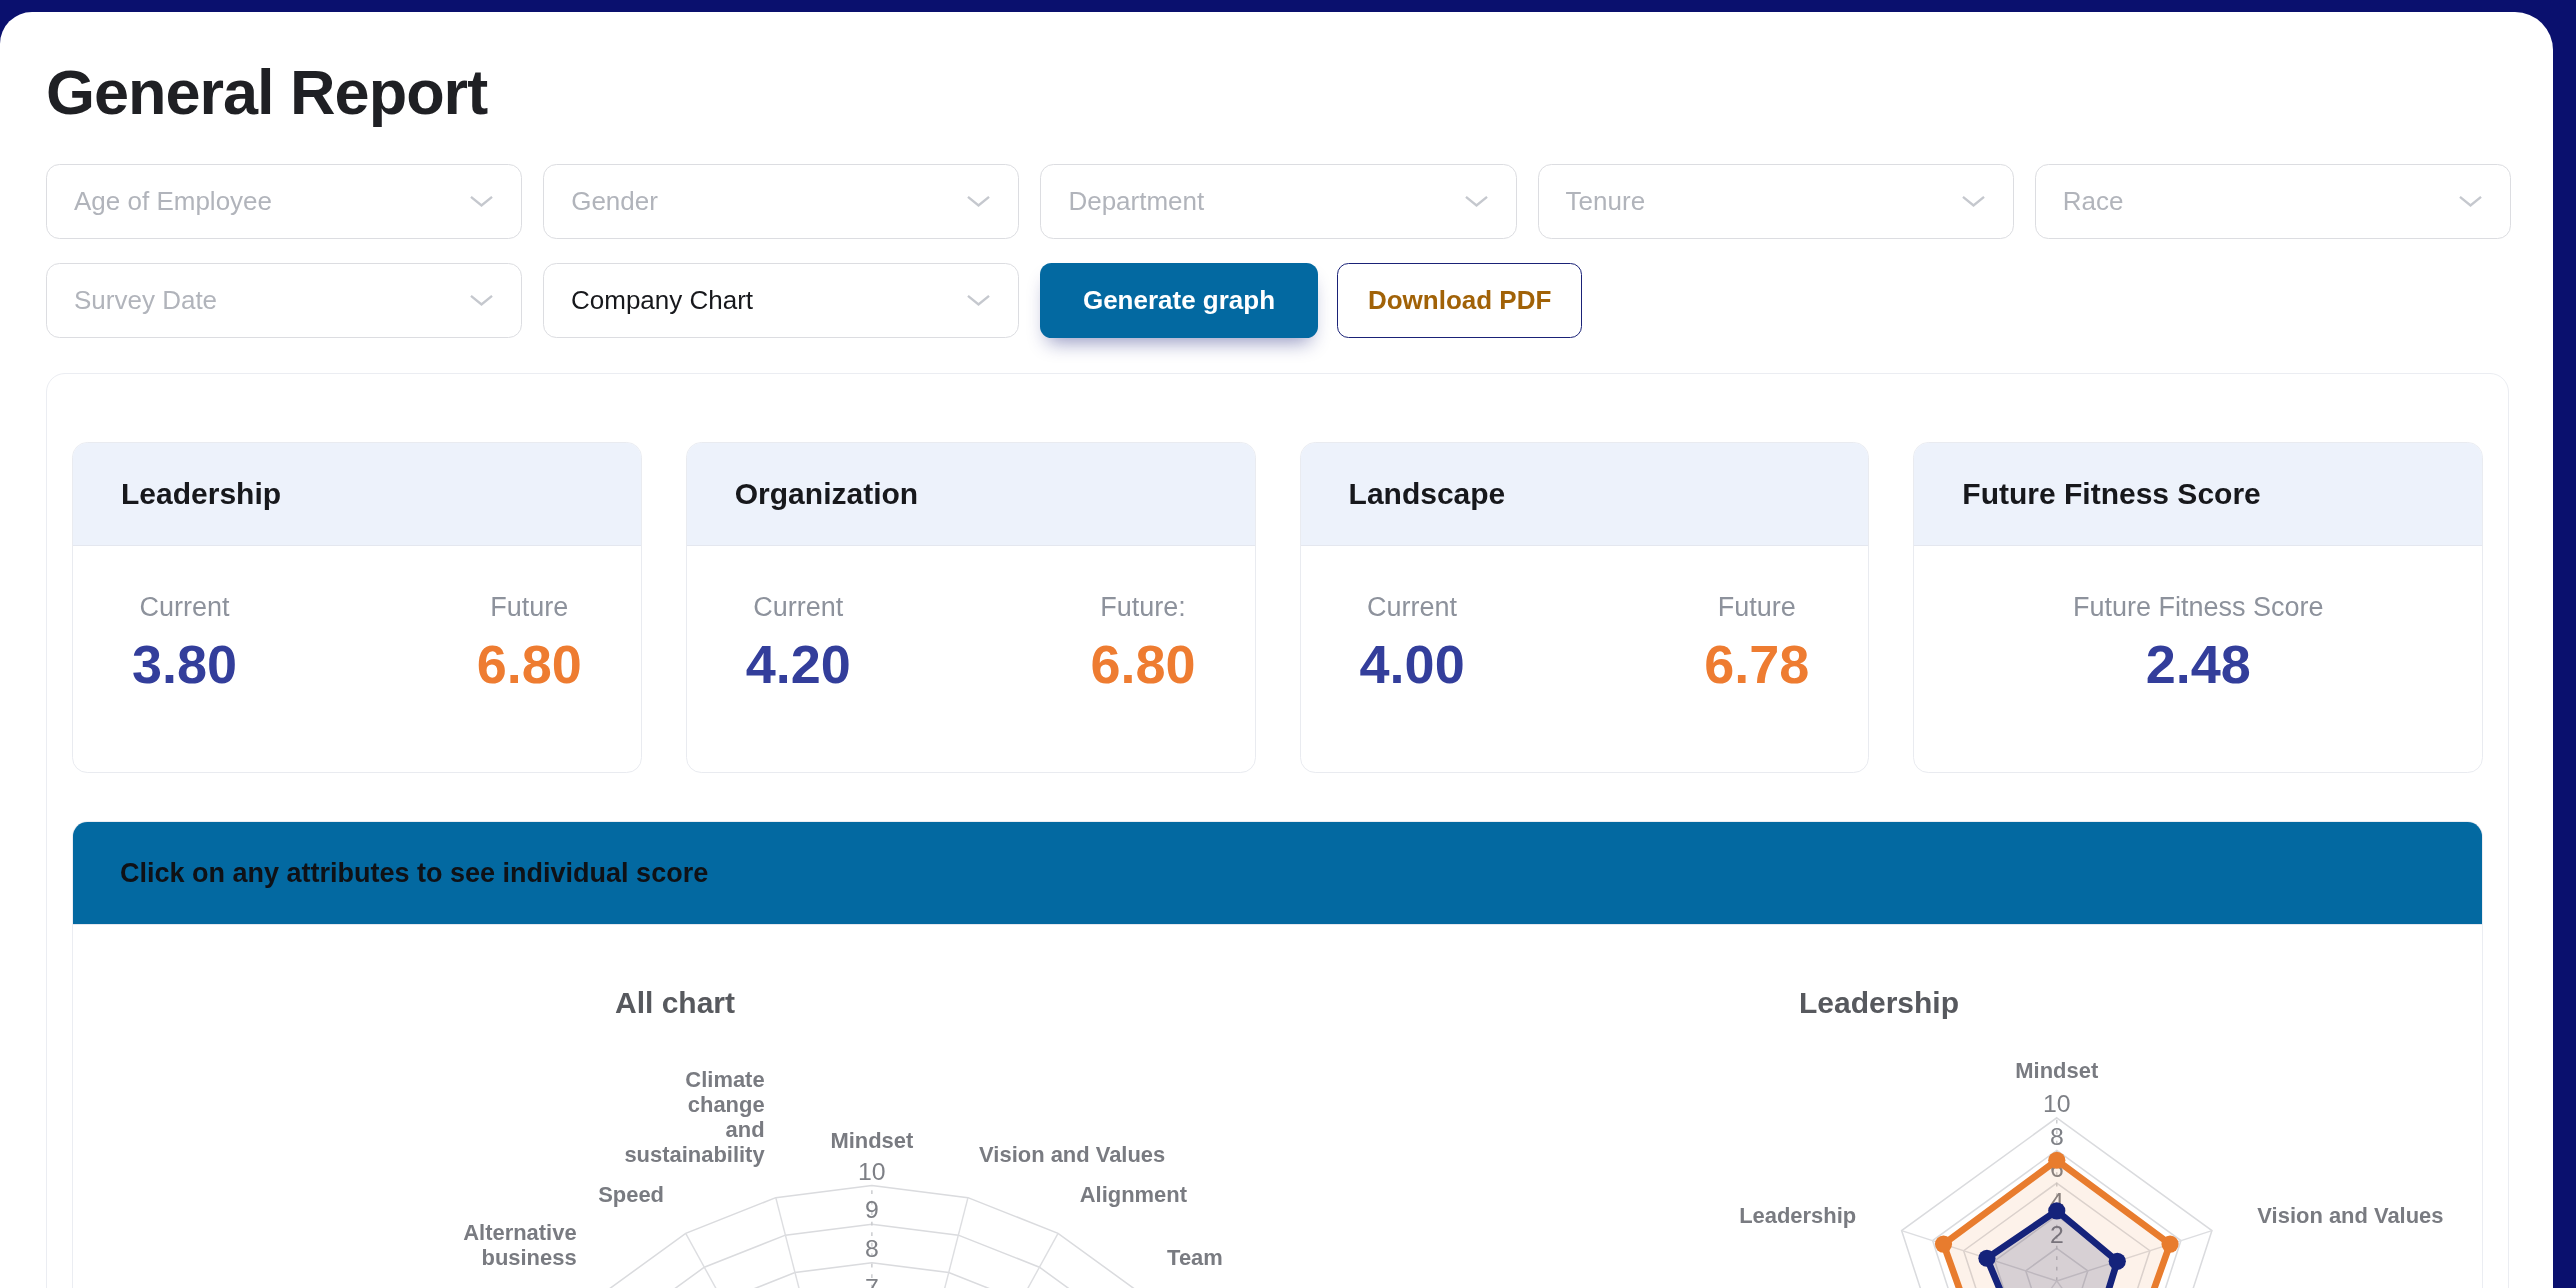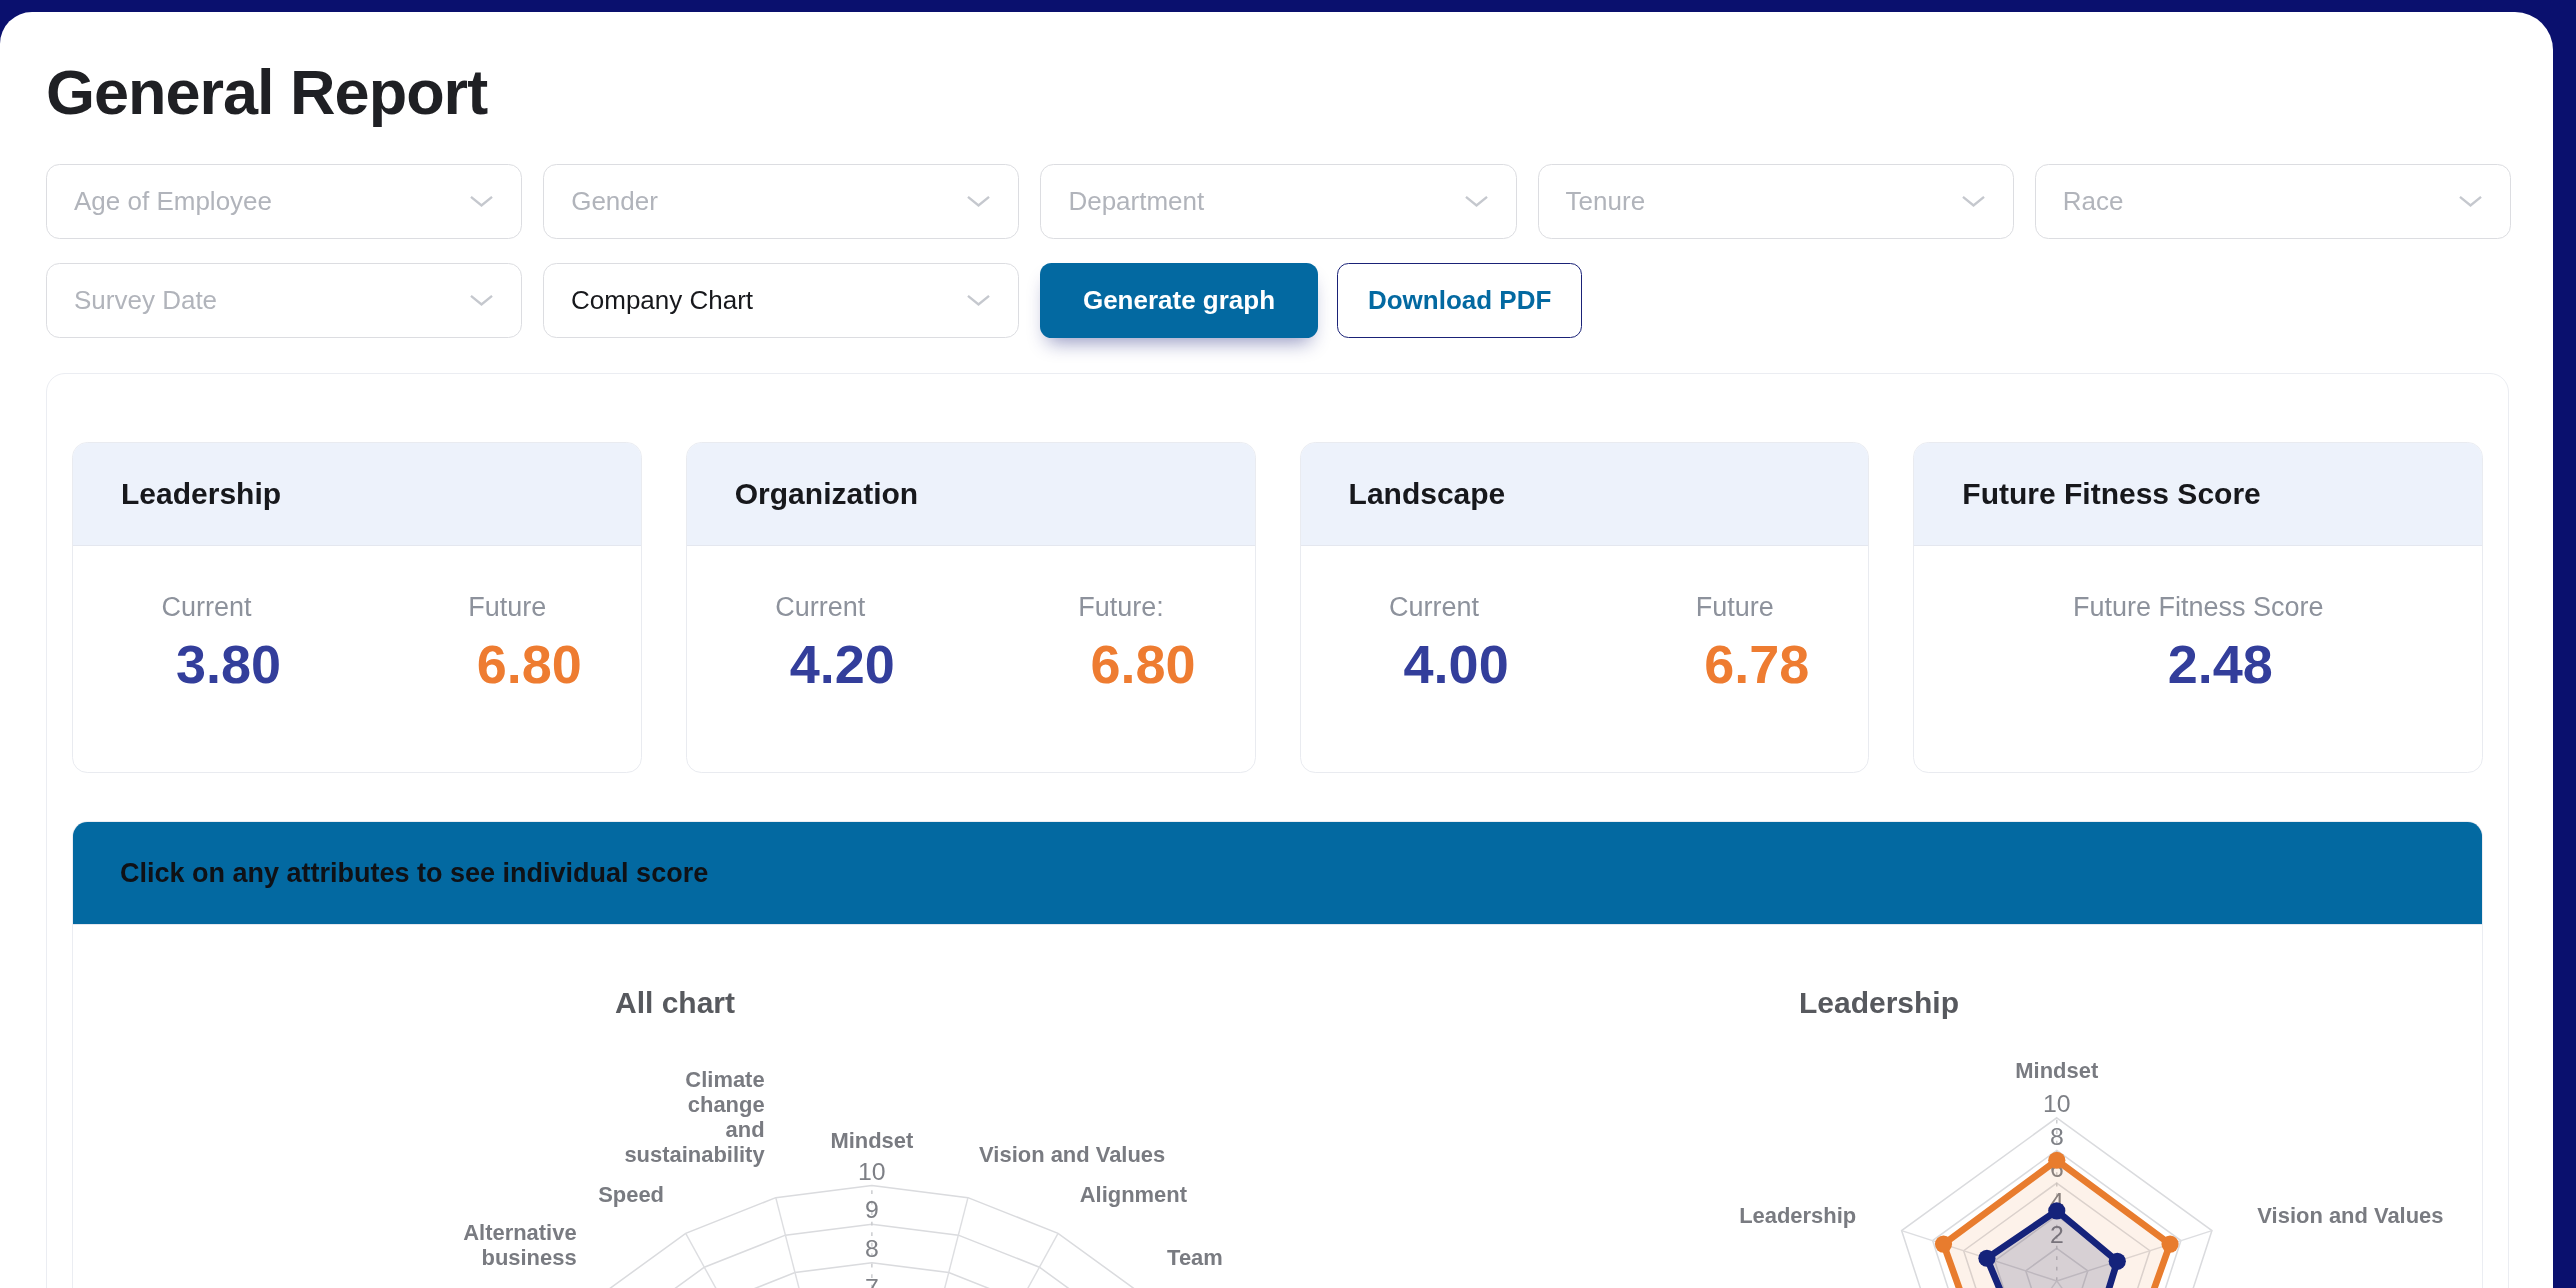--- a/index.html
+++ b/index.html
@@ -41,21 +41,21 @@
 
   .btn-primary{
     height:75px; width:278px; flex:none;
     background:#0369a1; color:#fff; border:none; border-radius:11.5px;
     font-size:26px; font-weight:600; cursor:pointer;
     font-family:inherit;
     box-shadow:0 11.5px 19px -7.6px rgba(13,19,115,0.45);
   }
   .btn-outline{
     height:75px; width:245px; flex:none; margin-left:-1.9px;
-    background:#fff; color:#0369a1; border:1.9px solid #1a2277; border-radius:11.5px;
+    background:#fff; color:#a16207; border:1.9px solid #1a2277; border-radius:11.5px;
     font-size:26px; font-weight:600; cursor:pointer;
     font-family:inherit;
   }
 
   
   .container-card{
     margin-top:35px; margin-right:1.9px;
     border:1.9px solid #ebedf2; border-radius:19px;
     background:#fff; height:1146px;
     padding:68px 25px 0 25px;
@@ -72,21 +72,21 @@
     height:103px; background:#edf2fb; border-bottom:1.9px solid #e4e7ef;
     display:flex; align-items:center; padding:0 48px;
   }
   .score-card-title{ font-size:30px; font-weight:700; color:#17181c; }
   .score-card-body{
     display:flex; justify-content:space-between; padding:46px 59px 0 59px;
   }
   .score-card-body.single{ justify-content:center; }
   .metric{ text-align:center; }
   .metric-label{ font-size:27px; color:#8d929c; }
-  .metric-value{ font-size:54px; font-weight:800; margin-top:9.5px;margin-left:44px; }
+  .metric-value{ font-size:54px; font-weight:800; margin-top:9.5px; }
   .val-navy{ color:#333e9b; }
   .val-orange{ color:#ee7c31;text-align:center; }
 
   
   .charts-card{
     margin-top:48px;
     border:1.9px solid #ebedf2; border-radius:15.3px;
     background:#fff; height:859px; overflow:hidden;
   }
   .charts-banner{

